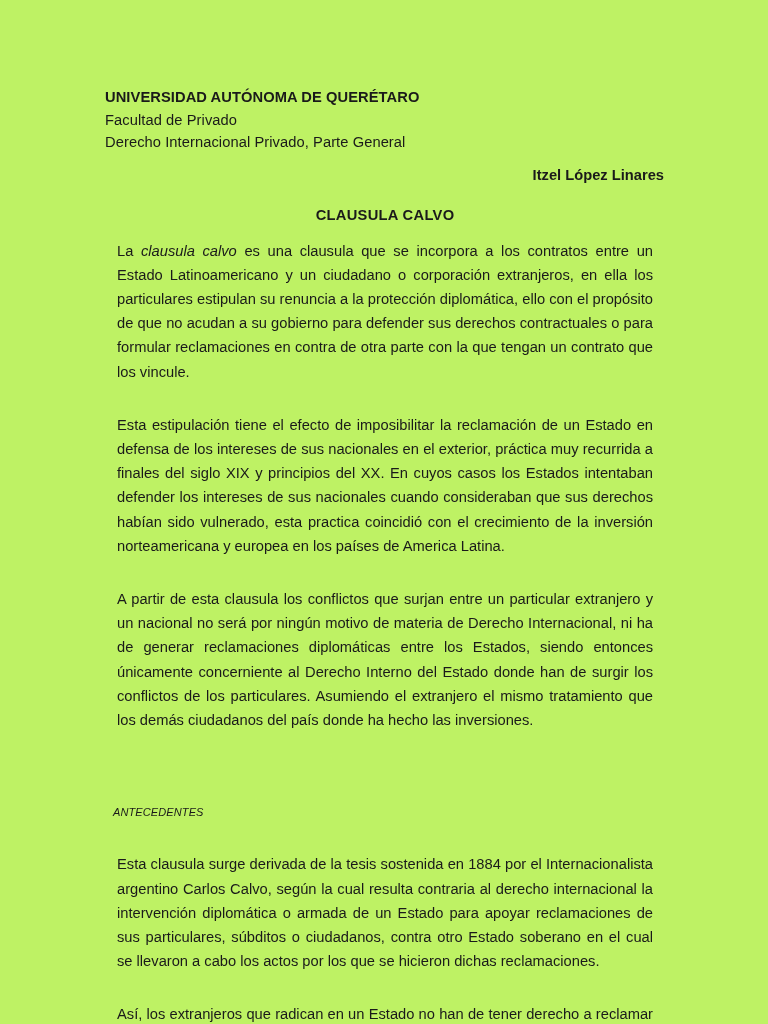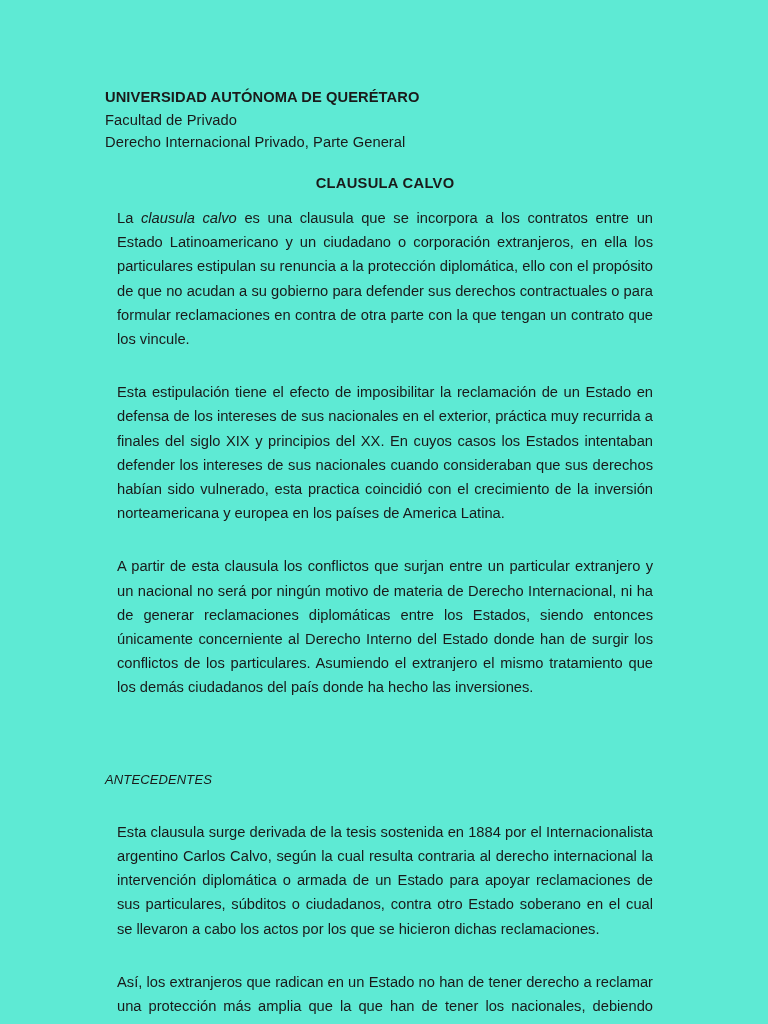--- a/index.html
+++ b/index.html
@@ -12,21 +12,21 @@
     width: 768px;
     height: 1024px;
     font-family: "Liberation Sans", sans-serif;
     color: #1a1a1a;
     overflow: hidden;
   }
   .page {
     box-sizing: border-box;
     width: 768px;
     height: 1024px;
-    background: #5eead4;
+    background: #bef264;
     padding: 86px 103px 0 105px;
   }
   .doc-header {
     margin: 0;
   }
   .header-line {
     font-size: 14.7px;
     line-height: 22.5px;
     letter-spacing: 0.005em;
     white-space: nowrap;
@@ -61,44 +61,45 @@
     padding-top: 17px;
     hyphens: none;
   }
   .body-para:first-of-type {
     padding-top: 0;
   }
   .body-para em {
     font-style: italic;
   }
   .section-heading {
-    font-size: 13px;
+    font-size: 11px;
     line-height: 24.2px;
     font-style: italic;
     font-weight: normal;
-    margin: 0;
+    margin: 8px;
     padding-top: 56px;
     letter-spacing: 0.01em;
   }
   .section-heading + .body-para {
     padding-top: 16px;
   }
   .para-block {
     margin: 0;
   }
 </style>
 </head>
 <body>
 
 <div class="page">
 
   <div class="doc-header">
     <div class="header-line bold">UNIVERSIDAD AUTÓNOMA DE QUERÉTARO</div>
     <div class="header-line">Facultad de Privado</div>
     <div class="header-line italic">Derecho Internacional Privado, Parte General</div>
+    <div class="author-line">Itzel López Linares</div>
   </div>
 
   <div class="doc-title">CLAUSULA CALVO</div>
 
   <div class="para-block">
 
     <p class="body-para"><span>La </span><em>clausula calvo</em><span> es una clausula que se incorpora a los contratos entre un Estado Latinoamericano y un ciudadano o corporación extranjeros, en ella los particulares estipulan su renuncia a la protección diplomática, ello con el propósito de que no acudan a su gobierno para defender sus derechos contractuales o para formular reclamaciones en contra de otra parte con la que tengan un contrato que los vincule.</span></p>
 
     <p class="body-para">Esta estipulación tiene el efecto de imposibilitar la reclamación de un Estado en defensa de los intereses de sus nacionales en el exterior, práctica muy recurrida a finales del siglo XIX y principios del XX. En cuyos casos los Estados intentaban defender los intereses de sus nacionales cuando consideraban que sus derechos habían sido vulnerado, esta practica coincidió con el crecimiento de la inversión norteamericana y europea en los países de America Latina.</p>
 

